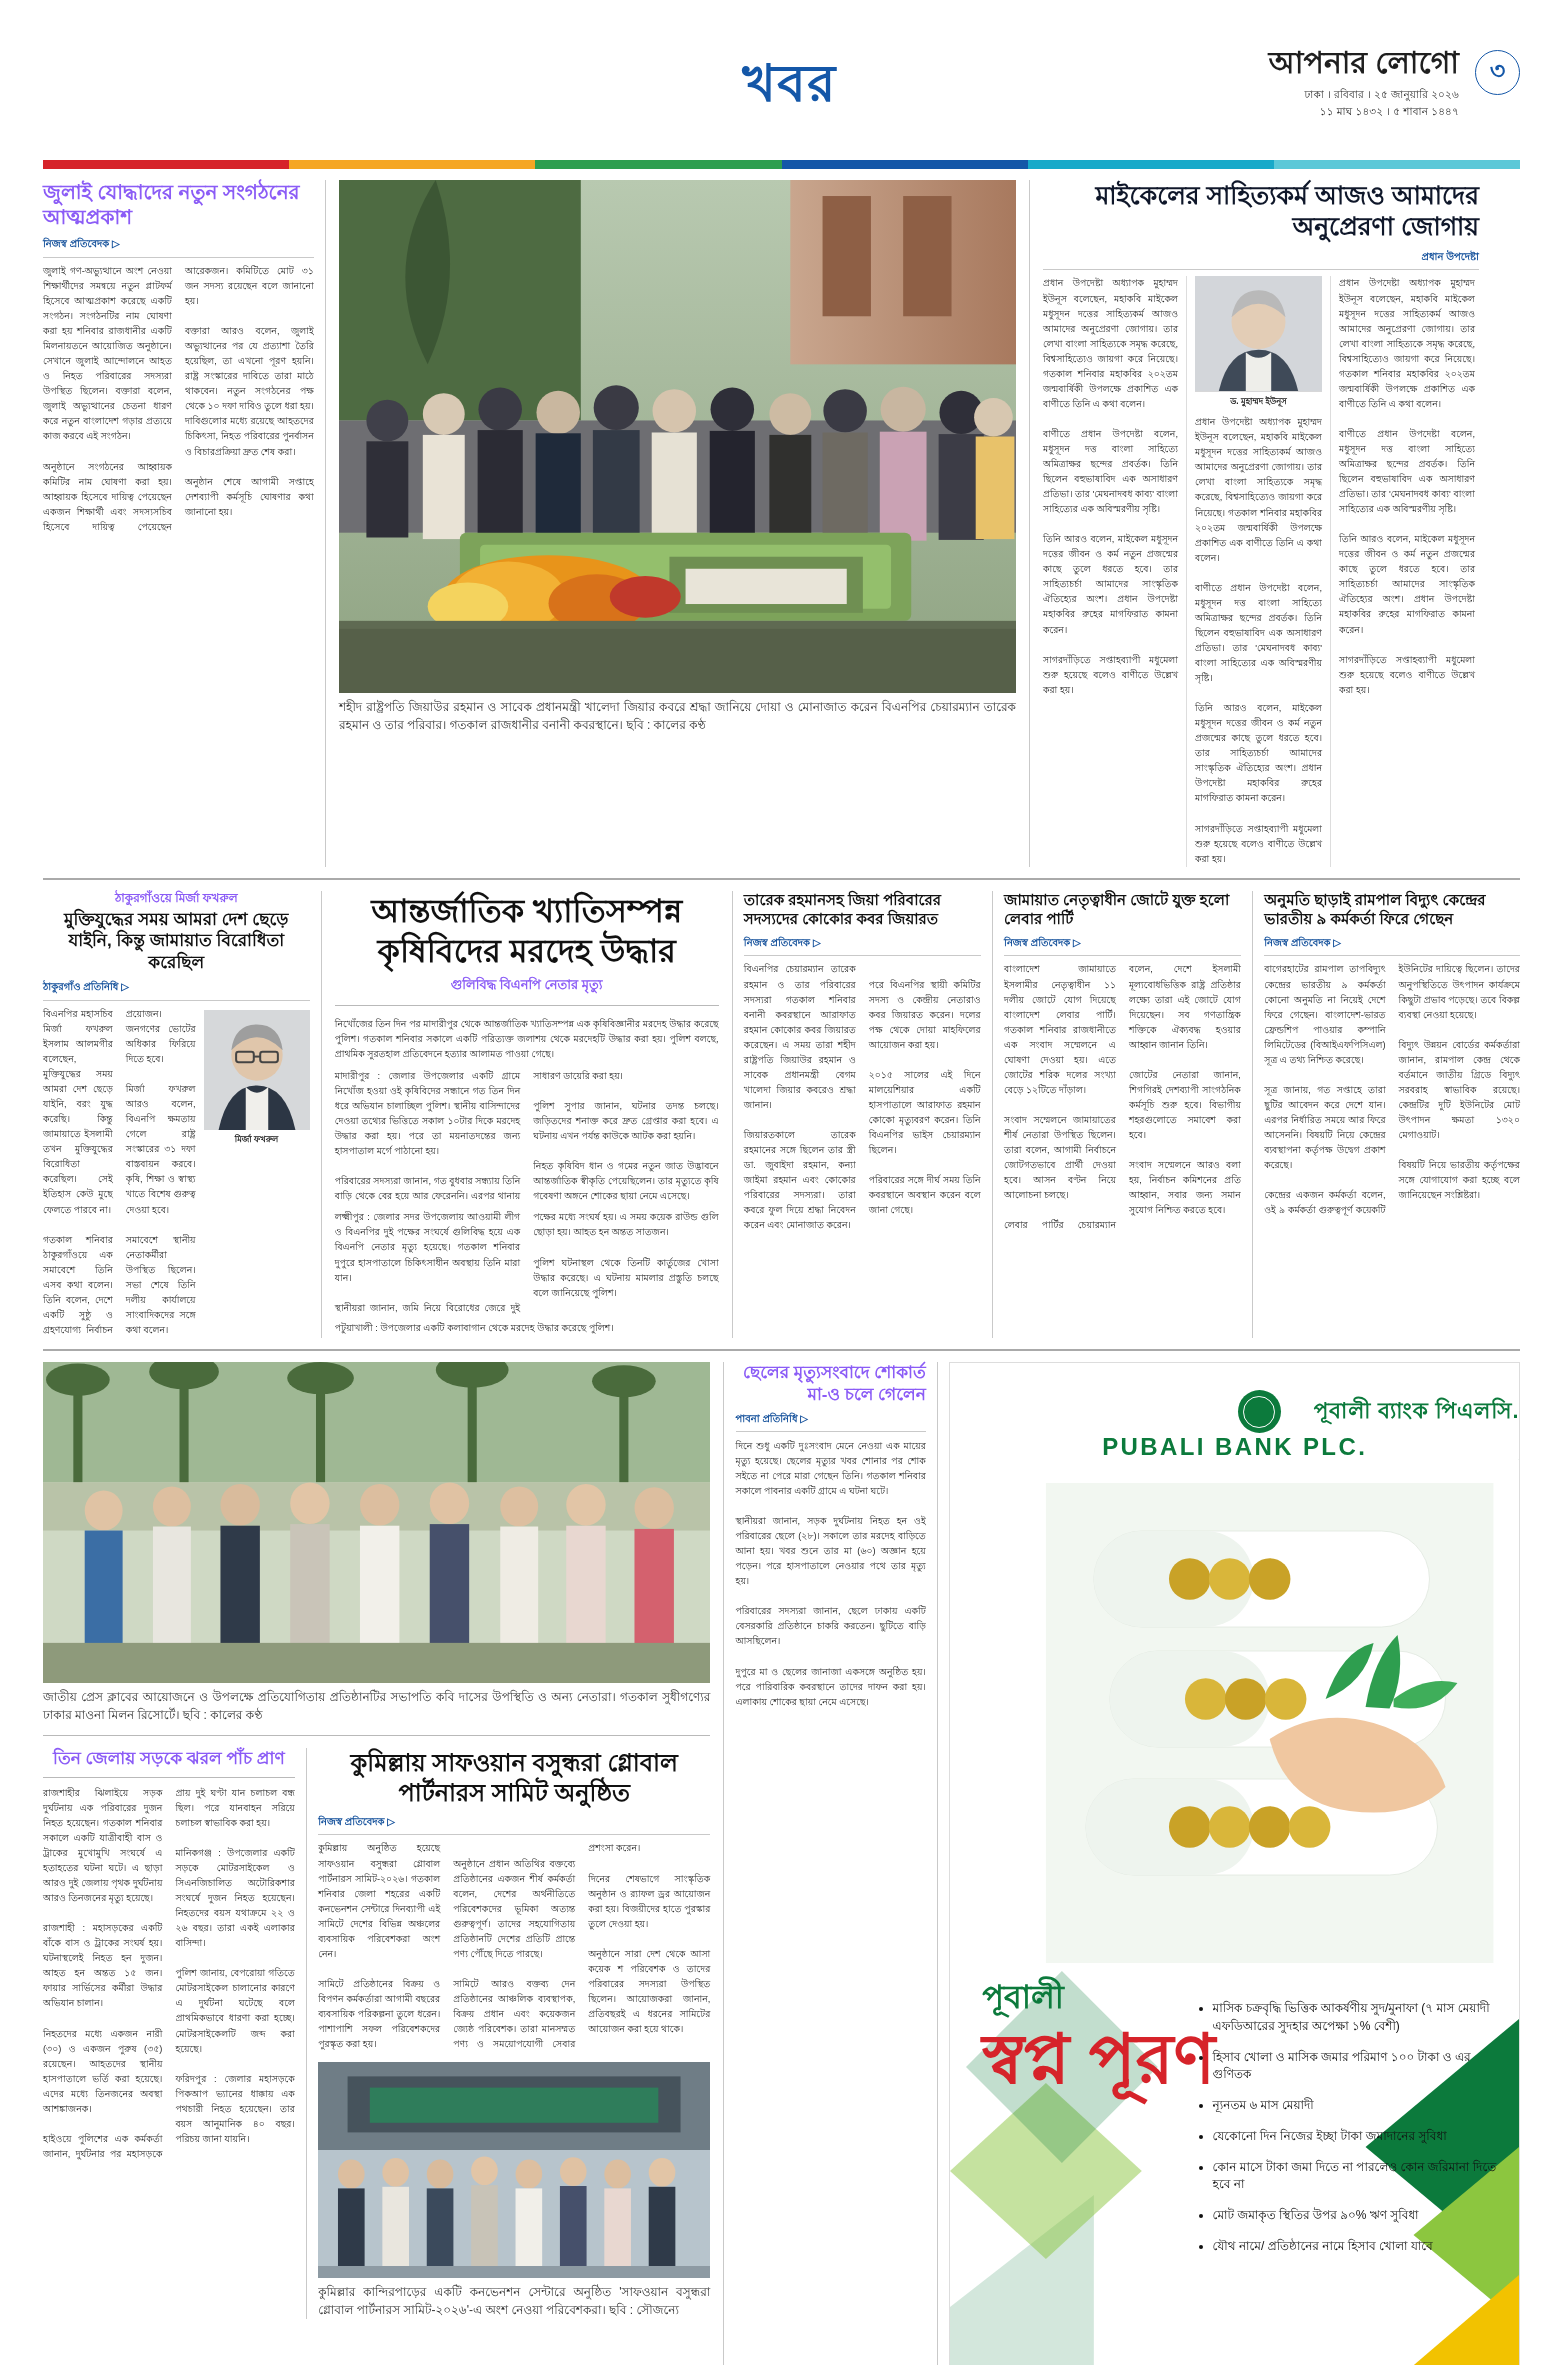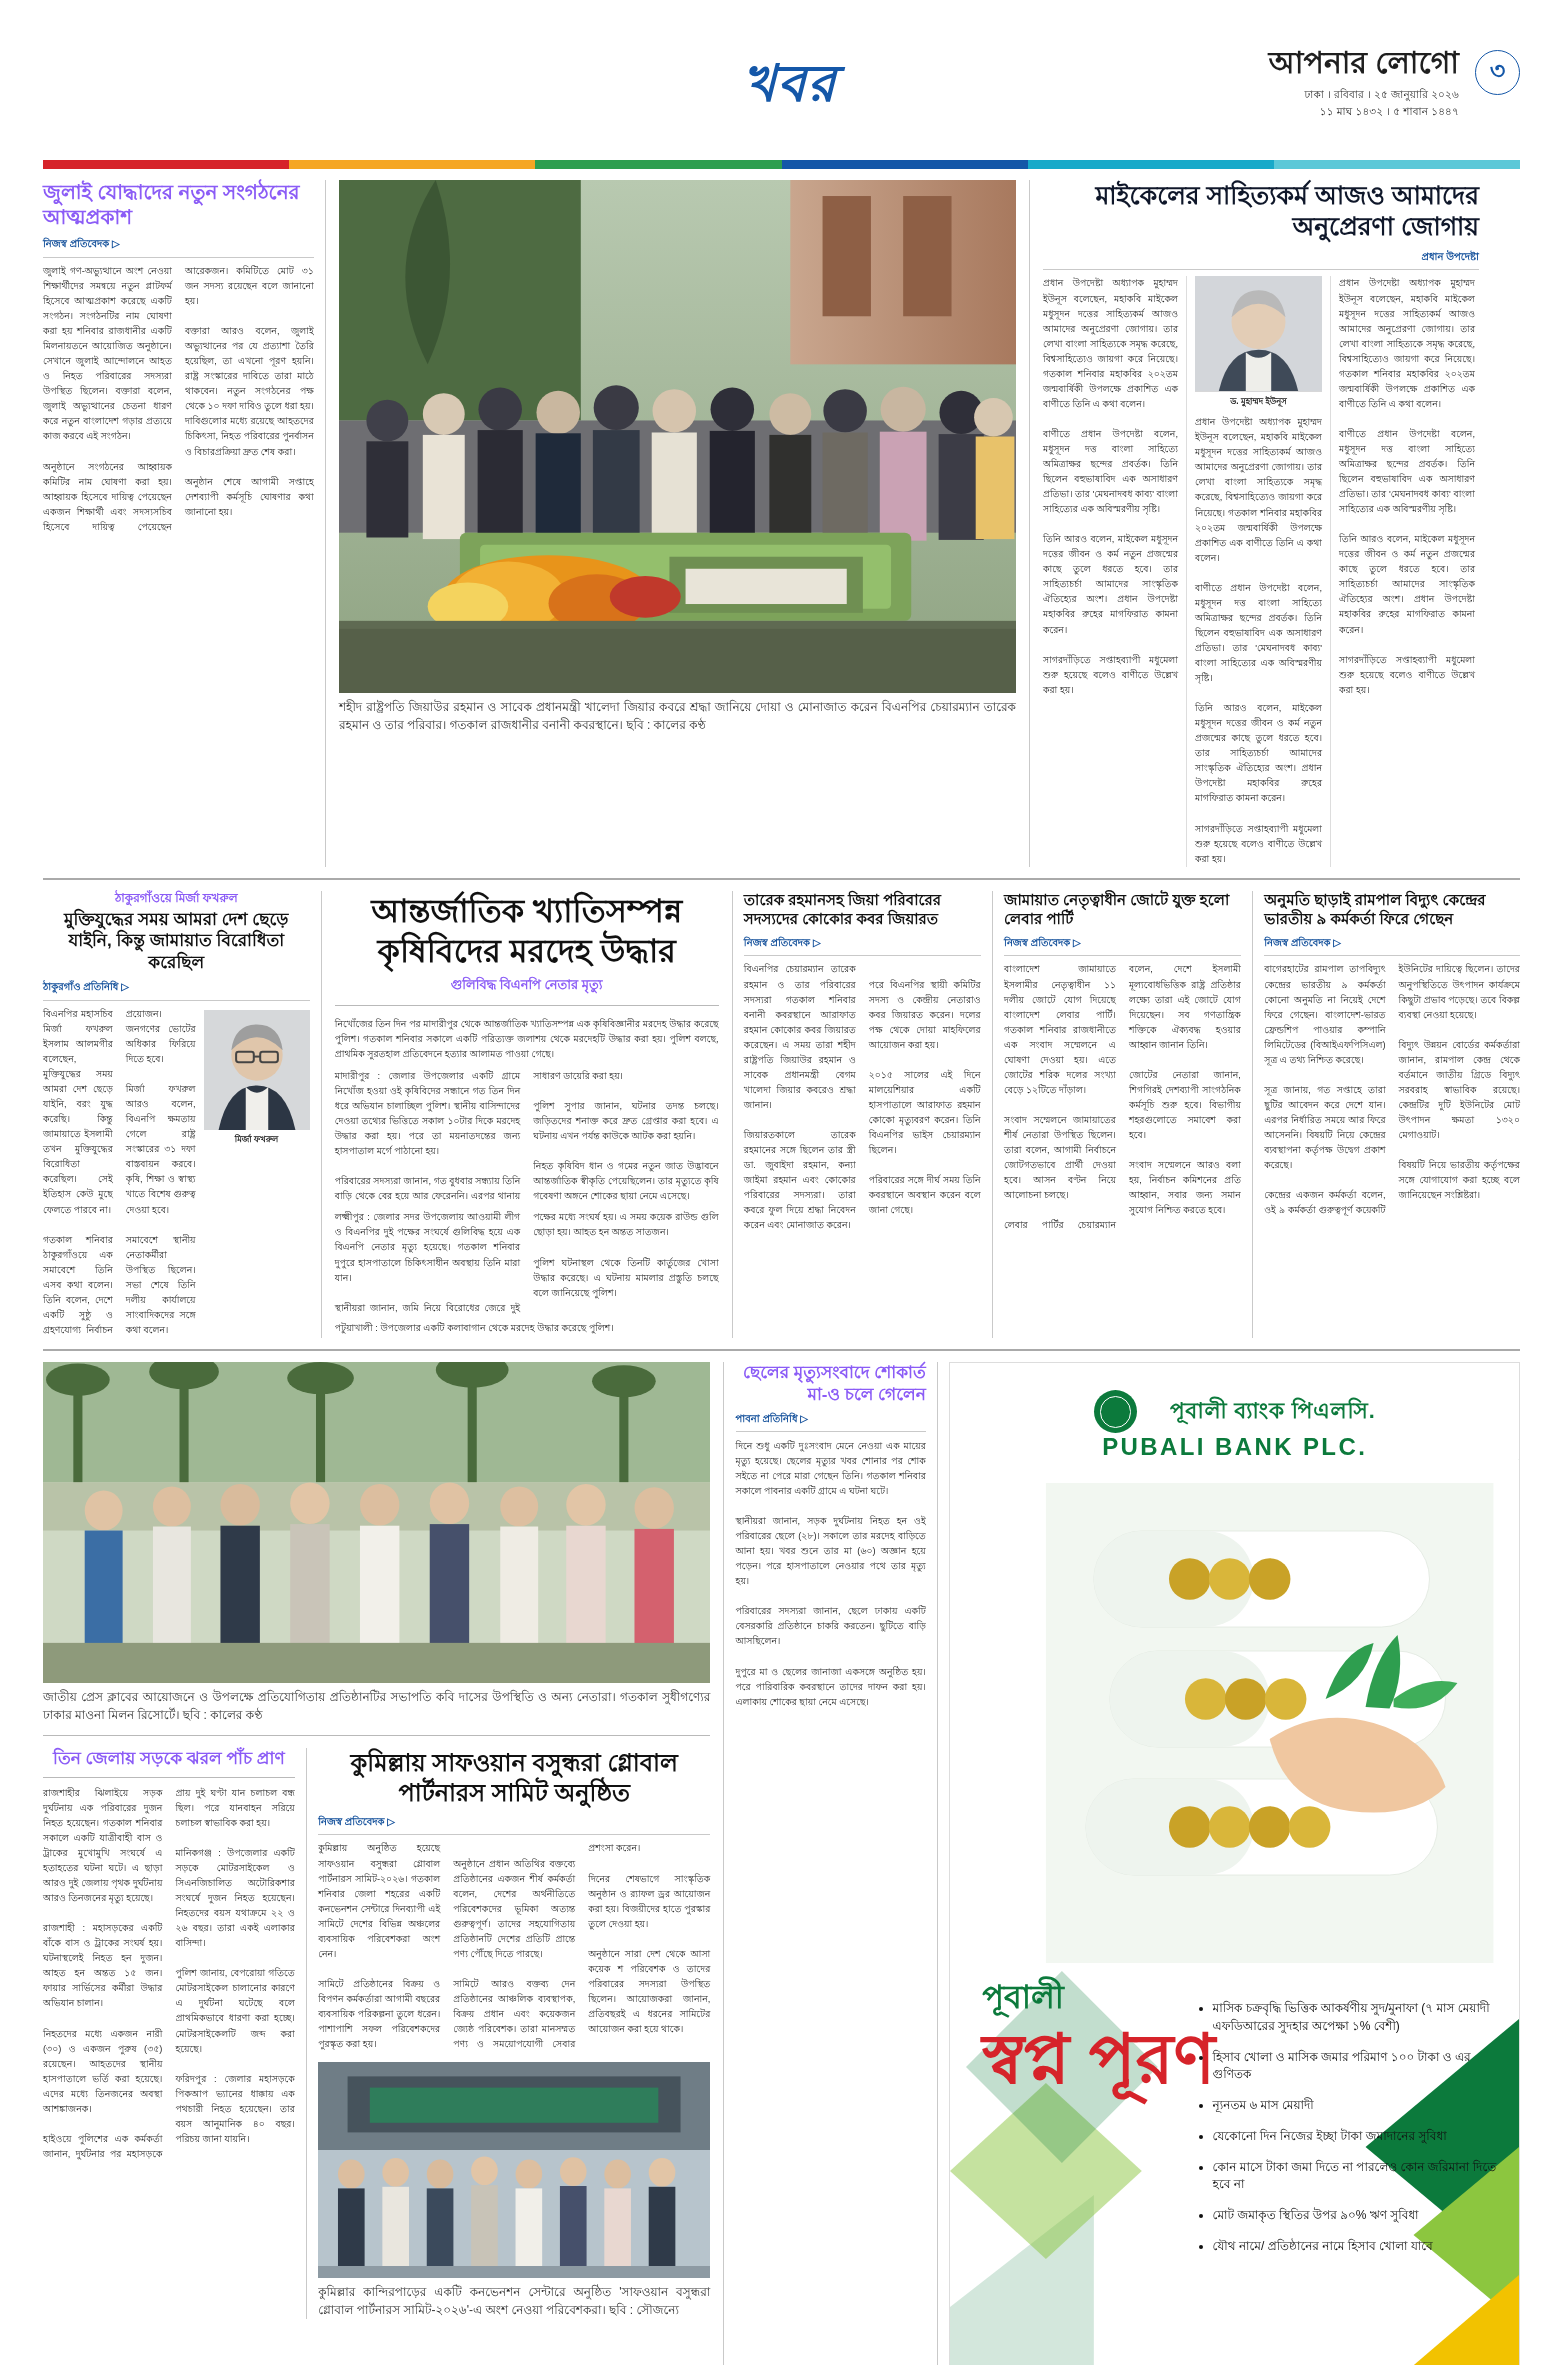--- a/index.html
+++ b/index.html
@@ -19,21 +19,21 @@
   
   .masthead {
     display:flex; align-items:flex-start; justify-content:space-between;
     height:120px;
     padding-top:14.4px;
   }
   .mast-left { width:497px; }
   .mast-center { flex:1; text-align:center; padding-top:11.2px; }
   .mast-logo {
     font-size:51px; font-weight:bold; color:#1457a8;
-    letter-spacing:1.6px; line-height:1;font-style:italic;
+    letter-spacing:1.6px; line-height:1;
   }
   .mast-right { width:481px; text-align:right; position:relative; }
   .mast-brand {
     font-size:30px; font-weight:bold; color:#1f1f1f;
     line-height:1.1;
   }
   .mast-meta {
     font-size:10.4px; color:#2a2a2a; line-height:1.7; margin-top:6.4px;
     letter-spacing:0.2px;
   }
@@ -549,21 +549,21 @@
           <path d="M0 900 L712 760 L712 1395 L0 1395 Z" fill="#ffffff"></path>
           <path d="M712 820 L520 980 L712 1140 Z" fill="#0c7a3c"></path>
           <path d="M712 980 L580 1090 L712 1200 Z" fill="#8cc63f"></path>
           <path d="M712 1140 L560 1270 L712 1395 L712 1140 Z" fill="#f2c200"></path>
           <path d="M0 1180 L180 1040 L180 1395 L0 1395 Z" fill="#0c7a3c" opacity="0.18"></path>
           <path d="M0 1010 L120 900 L240 1010 L120 1120 Z" fill="#8cc63f" opacity="0.5"></path>
           <path d="M140 760 L260 880 L140 1000 L20 880 Z" fill="#0c7a3c" opacity="0.25"></path>
         </svg>
 
         <div class="ad-bank">
-          <div style="display:flex;align-items:center;justify-content:center;gap:25px">
+          <div style="display:flex;align-items:center;justify-content:flex-end;gap:25px">
             <span class="ad-seal"></span>
             <span>
               <span class="nm1">পূবালী ব্যাংক পিএলসি.</span>
             </span>
           </div>
           <div class="nm2">PUBALI BANK PLC.</div>
         </div>
 
         <div class="ad-title">
           <div class="t1">পূবালী</div>

